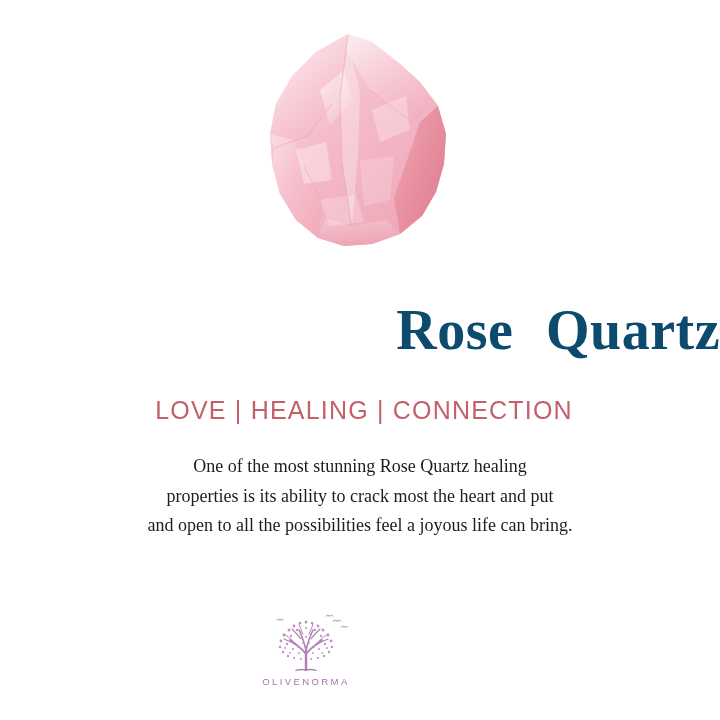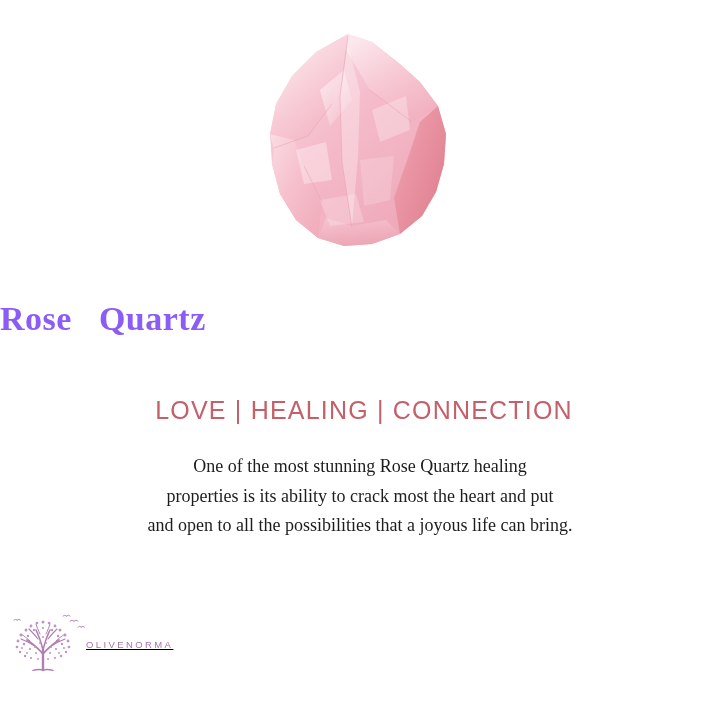--- a/index.html
+++ b/index.html
@@ -31,27 +31,27 @@
   .crystal-svg {
     display: block;
   }
 
   
   .title {
     position: absolute;
     left: 0;
     top: 300px;
     width: 720px;
-    text-align: left;
+    text-align: right;
     font-family: "Liberation Serif", "DejaVu Serif", serif;
-    font-size: 34px;
+    font-size: 56px;
     font-weight: 700;
     letter-spacing: 0.5px;
     word-spacing: 18px;
-    color: #8b5cf6;
+    color: #0c4a6e;
     line-height: 1.1;
     white-space: nowrap;
   }
 
   
   .subtitle {
     position: absolute;
     left: 4px;
     top: 395px;
     width: 720px;
@@ -83,23 +83,22 @@
     white-space: nowrap;
   }
 
   
   .logo {
     position: absolute;
     left: 0;
     top: 612px;
     width: 612px;
     display: flex;
-    flex-direction: row;
+    flex-direction: column;
     align-items: center;
-    text-decoration: underline;
   }
   .logo-mark {
     display: block;
   }
   .logo-word {
     margin-top: 2px;
     font-family: "Liberation Sans", "DejaVu Sans", sans-serif;
     font-size: 9.5px;
     font-weight: 500;
     letter-spacing: 2.4px;
@@ -179,21 +178,21 @@
     </svg>
   </div>
 
   <div class="title">Rose  Quartz</div>
 
   <div class="subtitle">LOVE | HEALING | CONNECTION</div>
 
   <div class="body-text">
     <span class="body-line">One of the most stunning Rose Quartz healing</span>
     <span class="body-line">properties is its ability to crack most the heart and put</span>
-    <span class="body-line">and open to all the possibilities that a joyous life can bring.</span>
+    <span class="body-line">and open to all the possibilities feel a joyous life can bring.</span>
   </div>
 
   <div class="logo">
     <svg class="logo-mark" width="86" height="62" viewBox="0 0 86 62" aria-hidden="true">
       <g stroke="#b07fb4" fill="none" stroke-linecap="round">
 
         <path d="M43 58 L43 38" stroke-width="2.4"></path>
         <path d="M43 58 C39 57 36 57.6 33 58.4" stroke-width="1.5"></path>
         <path d="M43 58 C47 57 50 57.6 53 58.4" stroke-width="1.5"></path>
 

